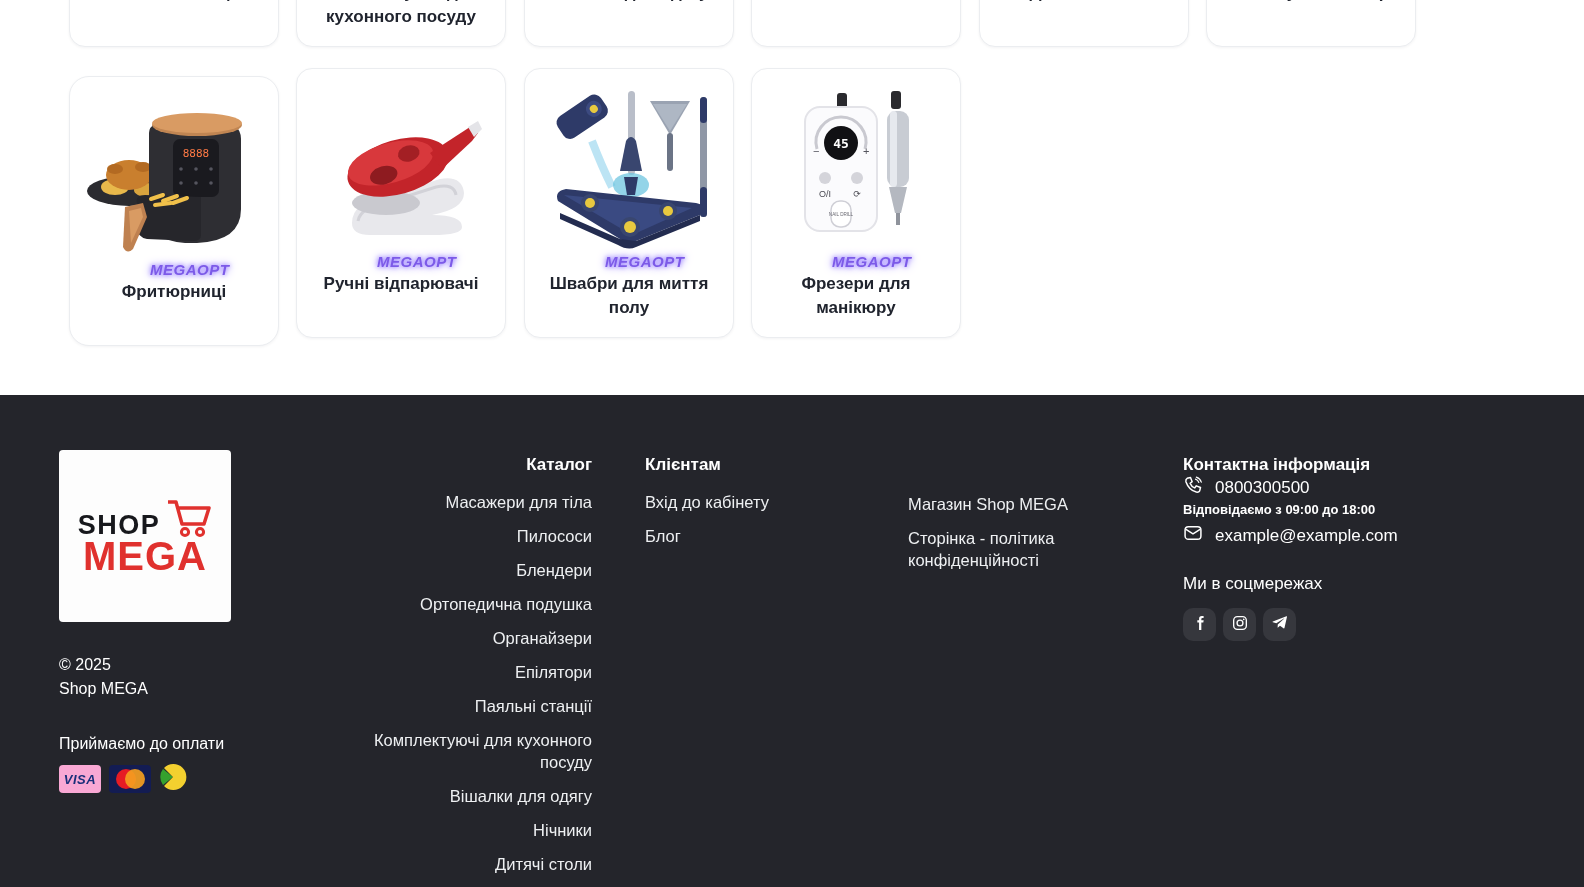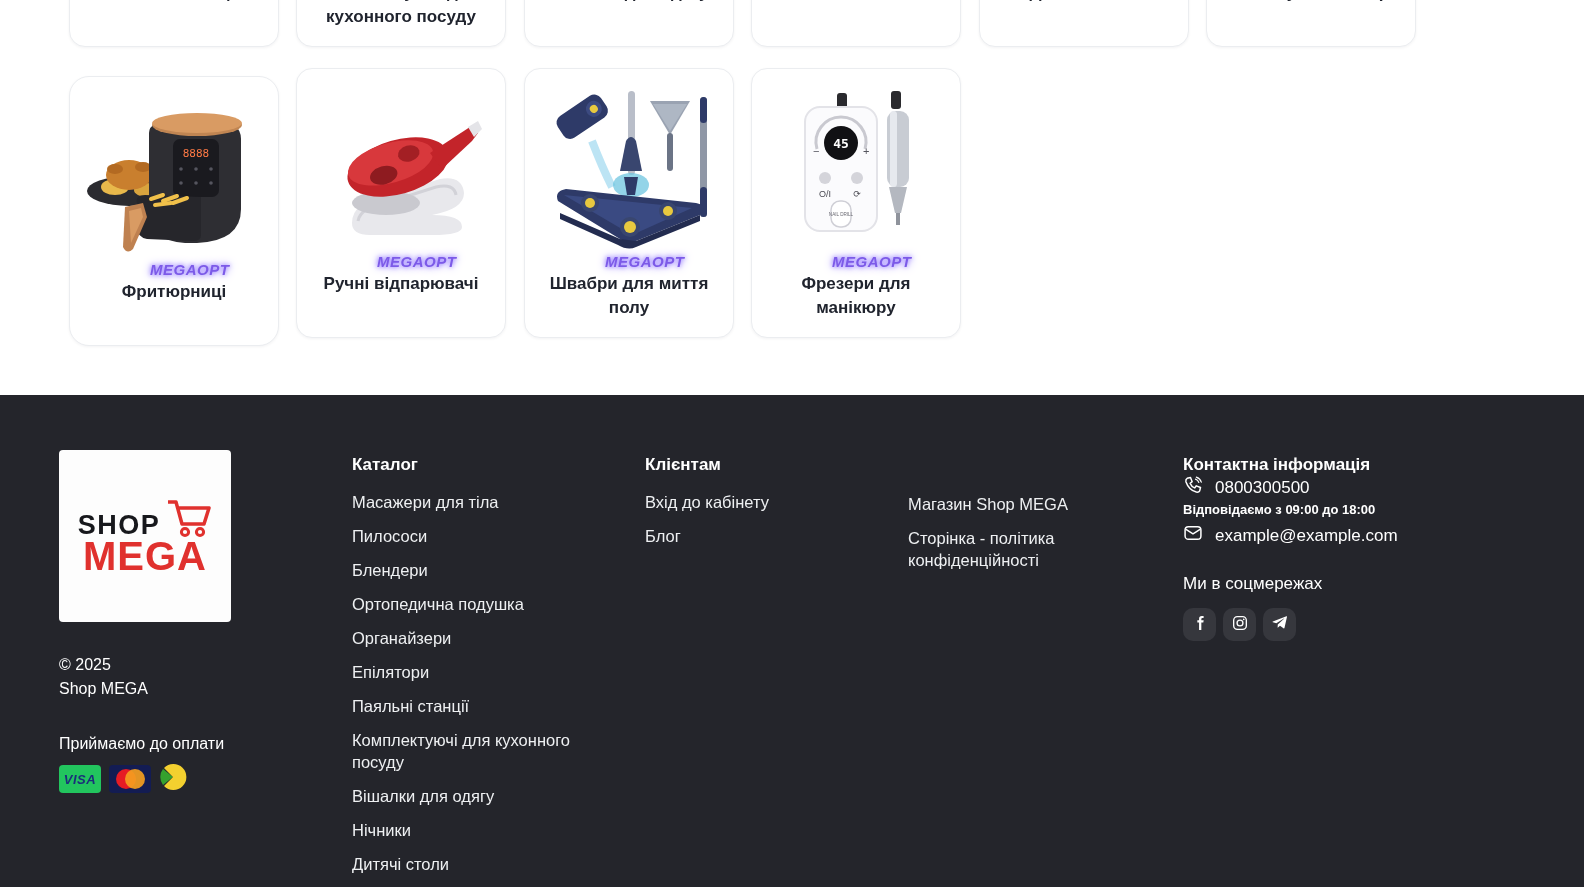--- a/index.html
+++ b/index.html
@@ -22,30 +22,30 @@
   
   .footer { position:absolute; left:0; top:395px; width:1584px; height:492px; background:#24252b; color:#eef0f2; }
   .logo-box { position:absolute; left:59px; top:55px; width:172px; height:172px; background:#fdfdfd;
               border-radius:4px; display:flex; flex-direction:column; align-items:center; justify-content:center; cursor:pointer; }
   .logo-row { display:flex; align-items:center; }
   .logo-shop { font-size:27px; font-weight:800; letter-spacing:1.5px; color:#17181c; margin-top:10px; }
   .logo-mega { font-size:40px; font-weight:800; letter-spacing:1px; color:#e0312e; margin-top:-8px; line-height:1; }
   .copyright { position:absolute; left:59px; top:258px; font-size:16px; line-height:24px; color:#fff; }
   .pay-label { position:absolute; left:59px; top:340px; font-size:16px; color:#fff; }
   .pay-icons { position:absolute; left:59px; top:368px; display:flex; gap:8px; align-items:center; }
-  .pay-visa { width:42px; height:28px; background:#22c55e; border-radius:4px; display:flex; align-items:center; justify-content:center;
+  .pay-visa { width:42px; height:28px; background:#f9a8d4; border-radius:4px; display:flex; align-items:center; justify-content:center;
               font-size:13px; font-weight:800; font-style:italic; color:#1a2f7a; letter-spacing:.5px; }
   .pay-mc { width:42px; height:28px; background:#131c53; border-radius:4px; position:relative; overflow:hidden; }
   .pay-mc .c1 { position:absolute; left:7px; top:4px; width:20px; height:20px; border-radius:50%; background:#e61c24; }
   .pay-mc .c2 { position:absolute; left:16px; top:4px; width:20px; height:20px; border-radius:50%; background:#f59e1f; opacity:.92; }
 
   .f-col-title { font-size:17px; font-weight:700; color:#fff; }
   .f-list { list-style:none; }
   .f-list li { font-size:16.5px; line-height:22px; margin-bottom:12px; color:#eef0f2; cursor:pointer; }
-  .col-catalog { position:absolute; left:352px; top:60px; width:240px; }
+  .col-catalog { position:absolute; left:352px; top:60px; width:240px;text-align:right; }
   .col-clients { position:absolute; left:645px; top:60px; width:250px; }
   .col-pages   { position:absolute; left:908px; top:60px; width:270px; }
   .col-contacts{ position:absolute; left:1183px; top:60px; width:330px; }
   .f-list { margin-top:16px; }
   .li-gap { margin-top:24px; }
 
   .contact-row { display:flex; align-items:center; gap:12px; font-size:17px; color:#fff; cursor:pointer; }
   .contact-note { font-size:13px; font-weight:700; color:#fff; margin:2px 0 6px 0; }
   .soc-label { font-size:17px; font-weight:500; color:#fff; margin-top:26px; }
   .soc-row { display:flex; gap:7px; margin-top:14px; }

